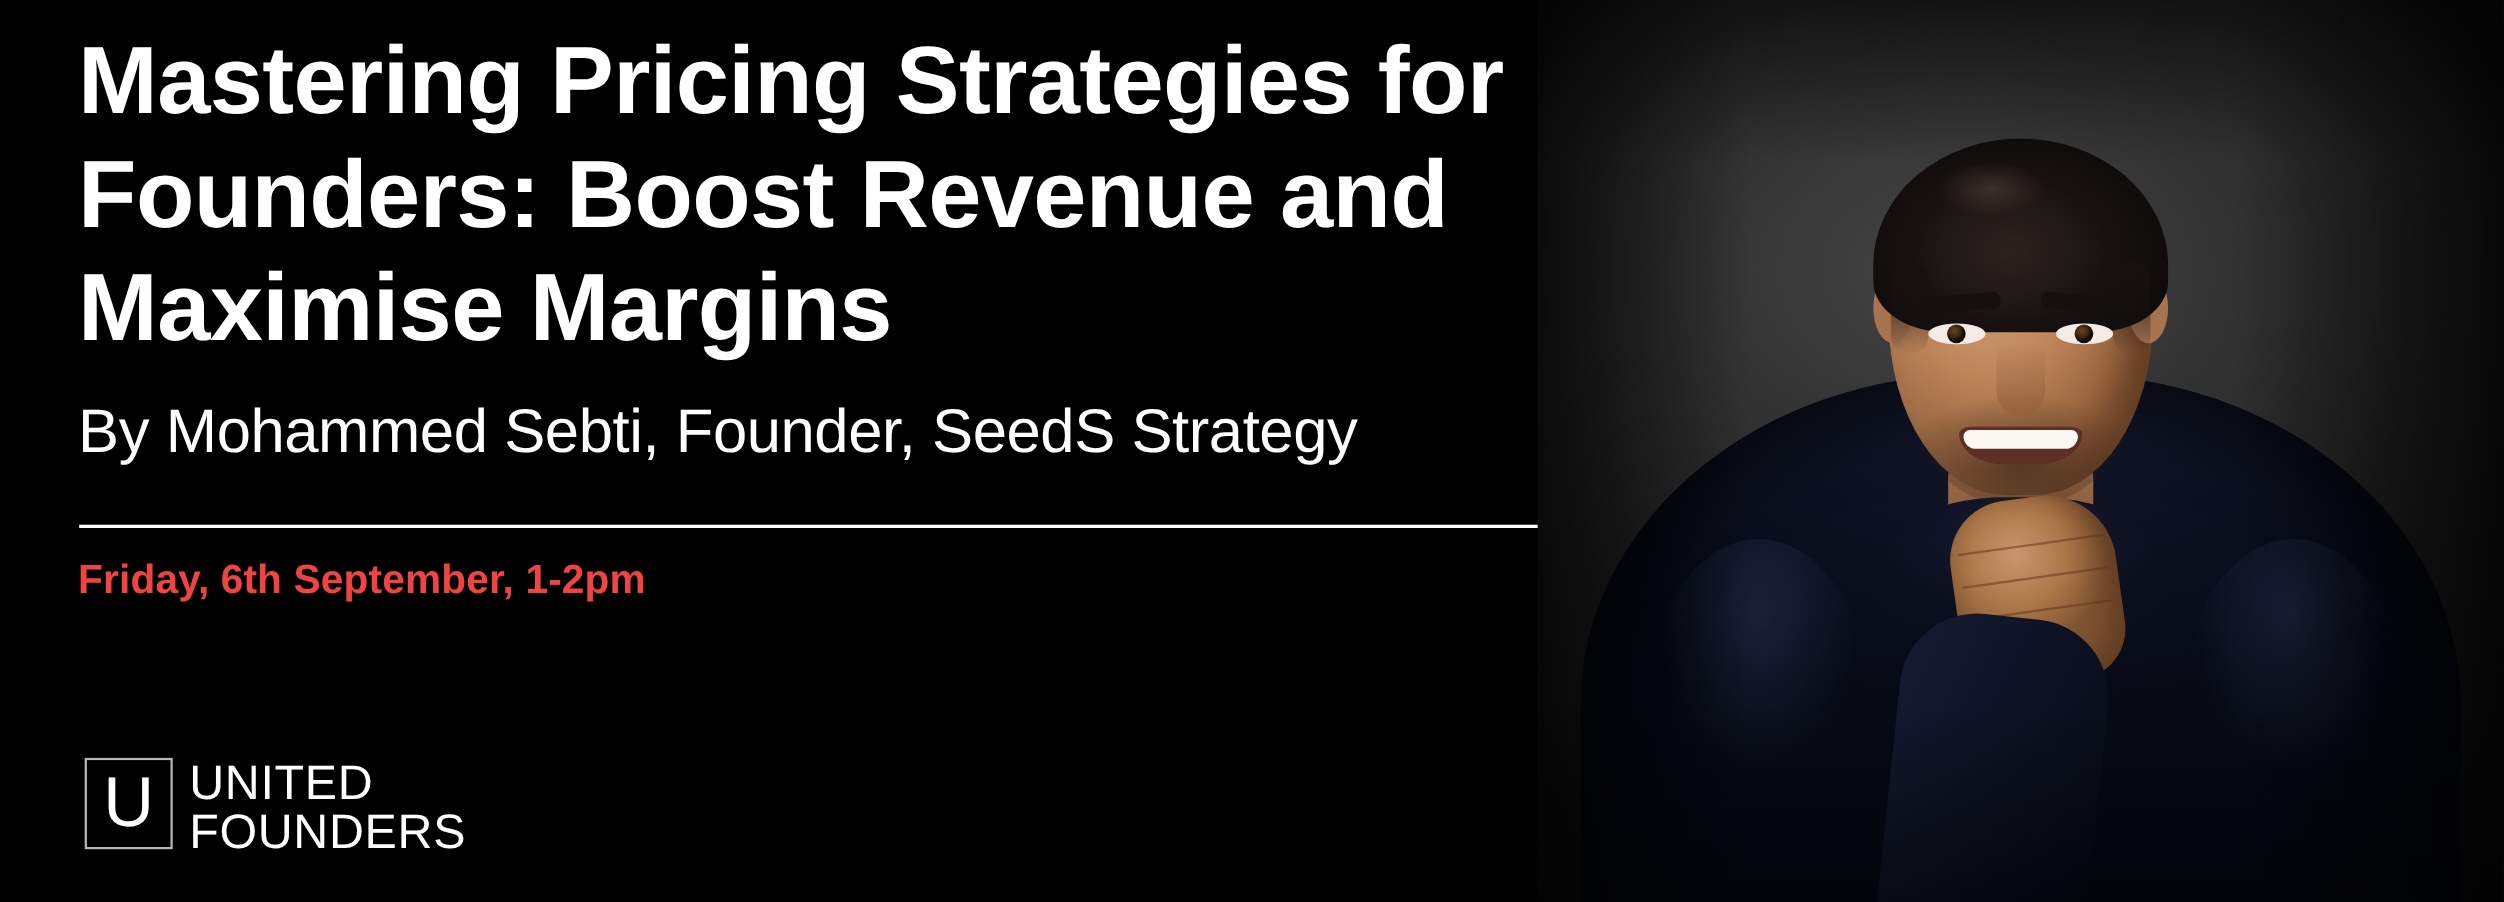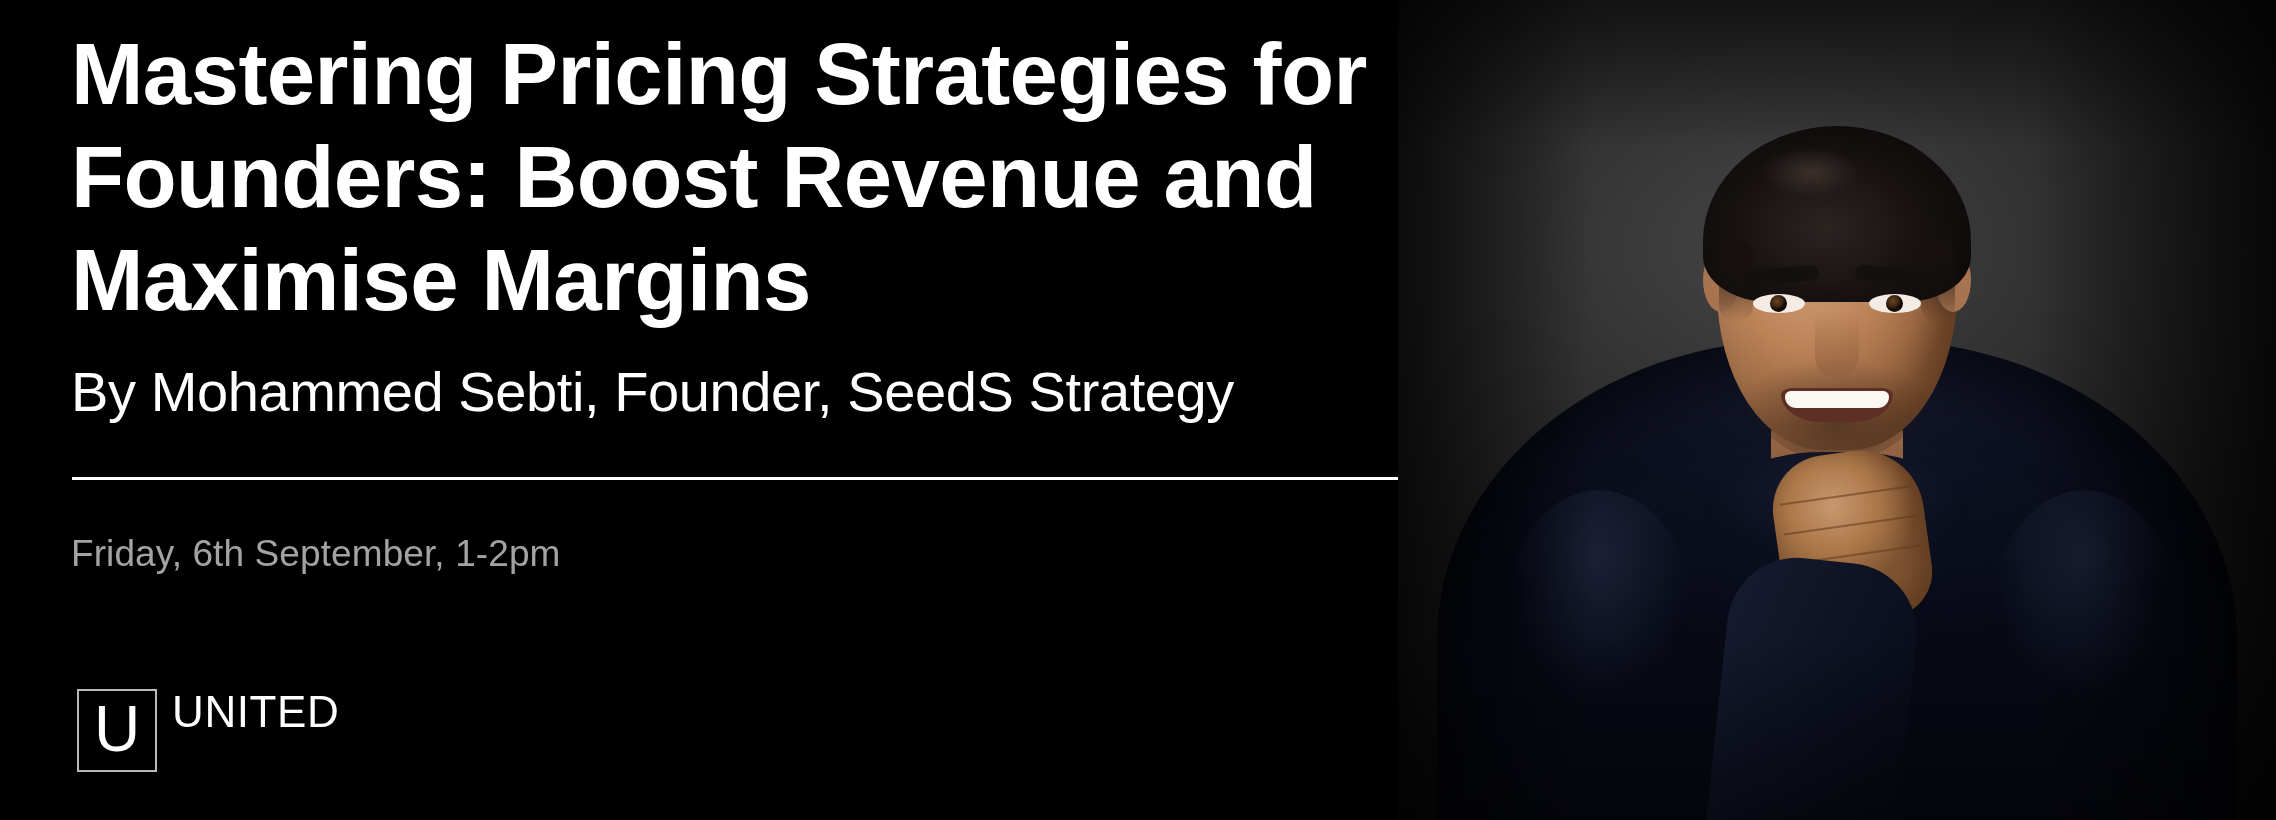--- a/index.html
+++ b/index.html
@@ -60,26 +60,26 @@
     left: 72px;
     top: 477px;
     width: 1327px;
     height: 3px;
     background: #ffffff;
   }
 
   #details {
     position: absolute;
     left: 71px;
-    top: 527px;
+    top: 500px;
     margin: 0;
-    color: #a3a3a3;
+    color: #ef4444;
     font-size: 37px;
     line-height: 54px;
-    font-weight: 400;
+    font-weight: 700;
     letter-spacing: 0.1px;
   }
   #details .line { display: block; }
 
   
   #logo {
     position: absolute;
     left: 77px;
     top: 689px;
     display: flex;
@@ -337,20 +337,21 @@
     <div id="details">
       <span class="line">Friday, 6th September, 1-2pm</span>
     </div>
 
     <div id="logo">
       <div id="logo-mark">
         <span class="glyph">U</span>
       </div>
       <div id="logo-words">
         <span class="w">UNITED</span>
+        <span class="w">FOUNDERS</span>
       </div>
     </div>
 
   </div>
 
   <div id="photo-panel">
     <div id="photo">
       <div class="torso"></div>
       <div class="shoulder-l"></div>
       <div class="shoulder-r"></div>

